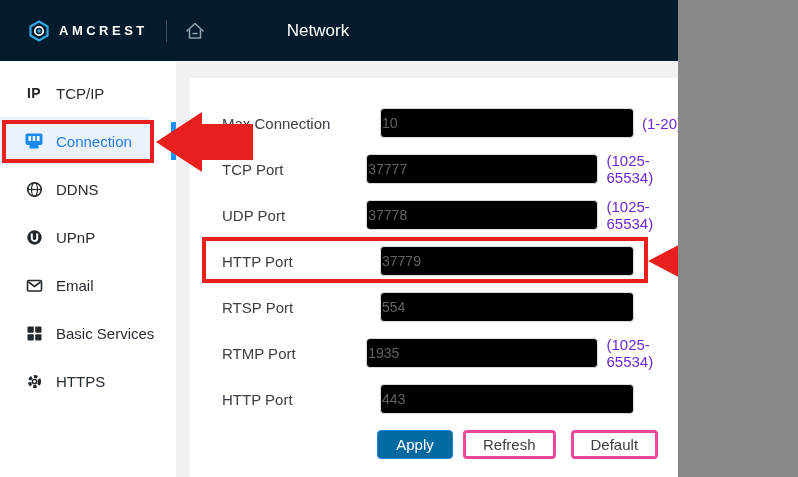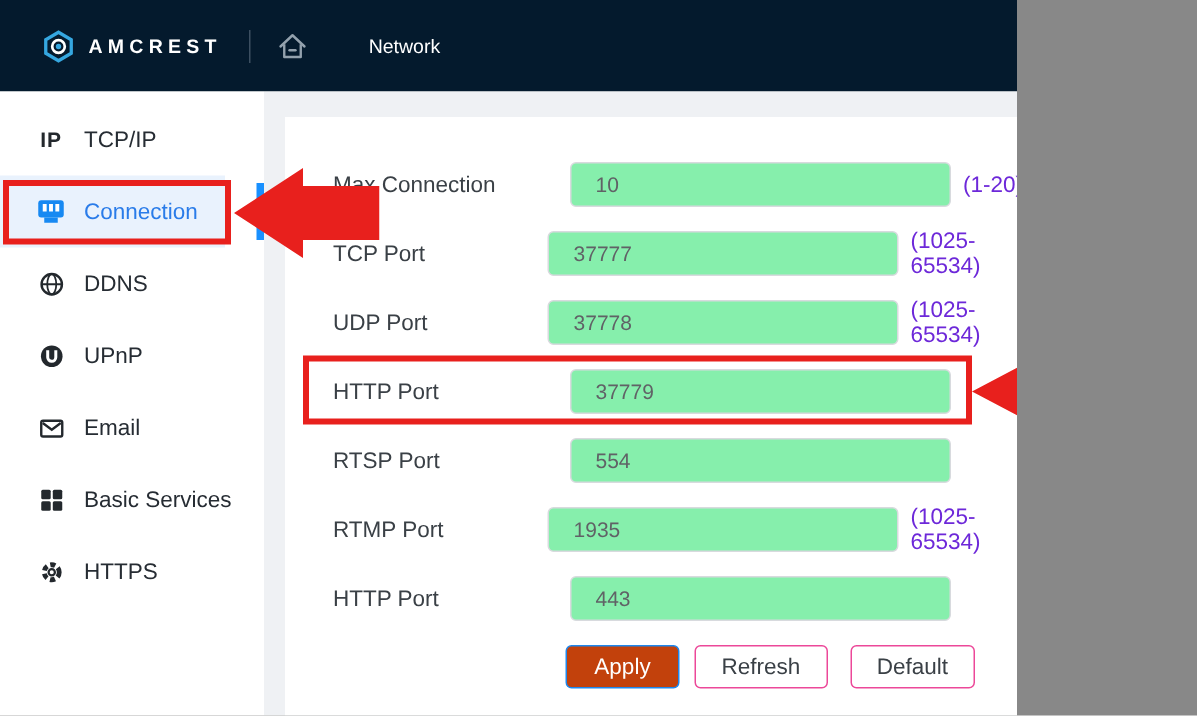--- a/index.html
+++ b/index.html
@@ -7,45 +7,45 @@
   .app {
     position:relative; width:678px; height:477px; overflow:hidden;
     font-family:"Liberation Sans", sans-serif; background:#fff;
   }
   
   .header { height:61px; background:#041a2d; display:flex; align-items:center; }
   .brand { margin-left:28px; display:flex; align-items:center; gap:9px; }
   .brand-text { color:#ffffff; font-size:13px; font-weight:bold; letter-spacing:3.5px; }
   .header-sep { width:1px; height:22px; background:#3c4f61; margin-left:18px; }
   .home-btn { margin-left:16px; width:24px; height:24px; display:flex; align-items:center; justify-content:center; cursor:pointer; }
-  .page-title { margin-left:39px; color:#ffffff; font-size:13px; }
+  .page-title { margin-left:80px; color:#ffffff; font-size:17px; }
   
   .body { display:flex; height:416px; }
   .sidebar { width:176px; background:#fff; padding-top:8px; flex:0 0 176px; }
   .side-item { height:48px; display:flex; align-items:center; padding-left:25px; gap:13px;
                font-size:15px; color:#262c33; position:relative; cursor:pointer; }
   .side-item .ic { width:18px; display:flex; justify-content:center; align-items:center; }
   .ip-glyph { font-size:14px; font-weight:bold; color:#23282d; letter-spacing:0.5px; }
   .side-item.active { background:#e9f2fd; color:#2a7ce9; margin-right:26px; }
   .side-item.active::after { content:""; position:absolute; right:-26px; top:5px; bottom:5px;
                width:5px; background:#1890ff; }
   .content-wrap { flex:1; background:#eff1f4; padding:17px 0 0 14px; }
   .panel { background:#fff; width:100%; height:100%; padding-top:30px; }
   
   .form-row { display:flex; align-items:center; height:30px; margin:0 0 16px 32px; }
   .form-label { width:158px; font-size:15px; color:#3a4046; }
   .form-input { width:254px; height:30px; border:1px solid #d8dade; border-radius:4px;
-                padding:0 16px; font-size:14px; color:#606266; outline:none;
-                font-family:"Liberation Sans", sans-serif; background:#86efac; }
+                padding:0 1px; font-size:14px; color:#606266; outline:none;
+                font-family:"Liberation Sans", sans-serif; background:#000000; }
   .form-hint { margin-left:8px; font-size:15px; color:#6d28d9; }
   .btn-row { display:flex; margin:16px 0 0 187px; }
   .btn { height:29px; border-radius:4px; font-size:15px; cursor:pointer;
          font-family:"Liberation Sans", sans-serif; display:flex; align-items:center; justify-content:center; }
-  .btn-apply { width:76px; background:#c2410c; border:1px solid #1d87ee; color:#fff; }
-  .btn-plain { background:#fff; border:1px solid #ec4899; color:#3a4046; padding:0 17px; margin-left:10px; }
+  .btn-apply { width:76px; background:#0369a1; border:1px solid #1d87ee; color:#fff; }
+  .btn-plain { background:#fff; border:3px solid #ec4899; color:#3a4046; padding:0 17px; margin-left:10px; }
   .btn-default { margin-left:15px; }
   
   .anno { position:absolute; z-index:10; pointer-events:none; }
   .anno-rect-connection { left:2px; top:120px; width:152px; height:43px; border:4px solid #e8201d; }
   .anno-arrow-connection { left:156px; top:112px; }
   .anno-rect-http { left:202px; top:237px; width:446px; height:46px; border:4px solid #e8201d; }
   .anno-arrow-http { left:648px; top:231px; }
 </style>
 </head>
 <body>

